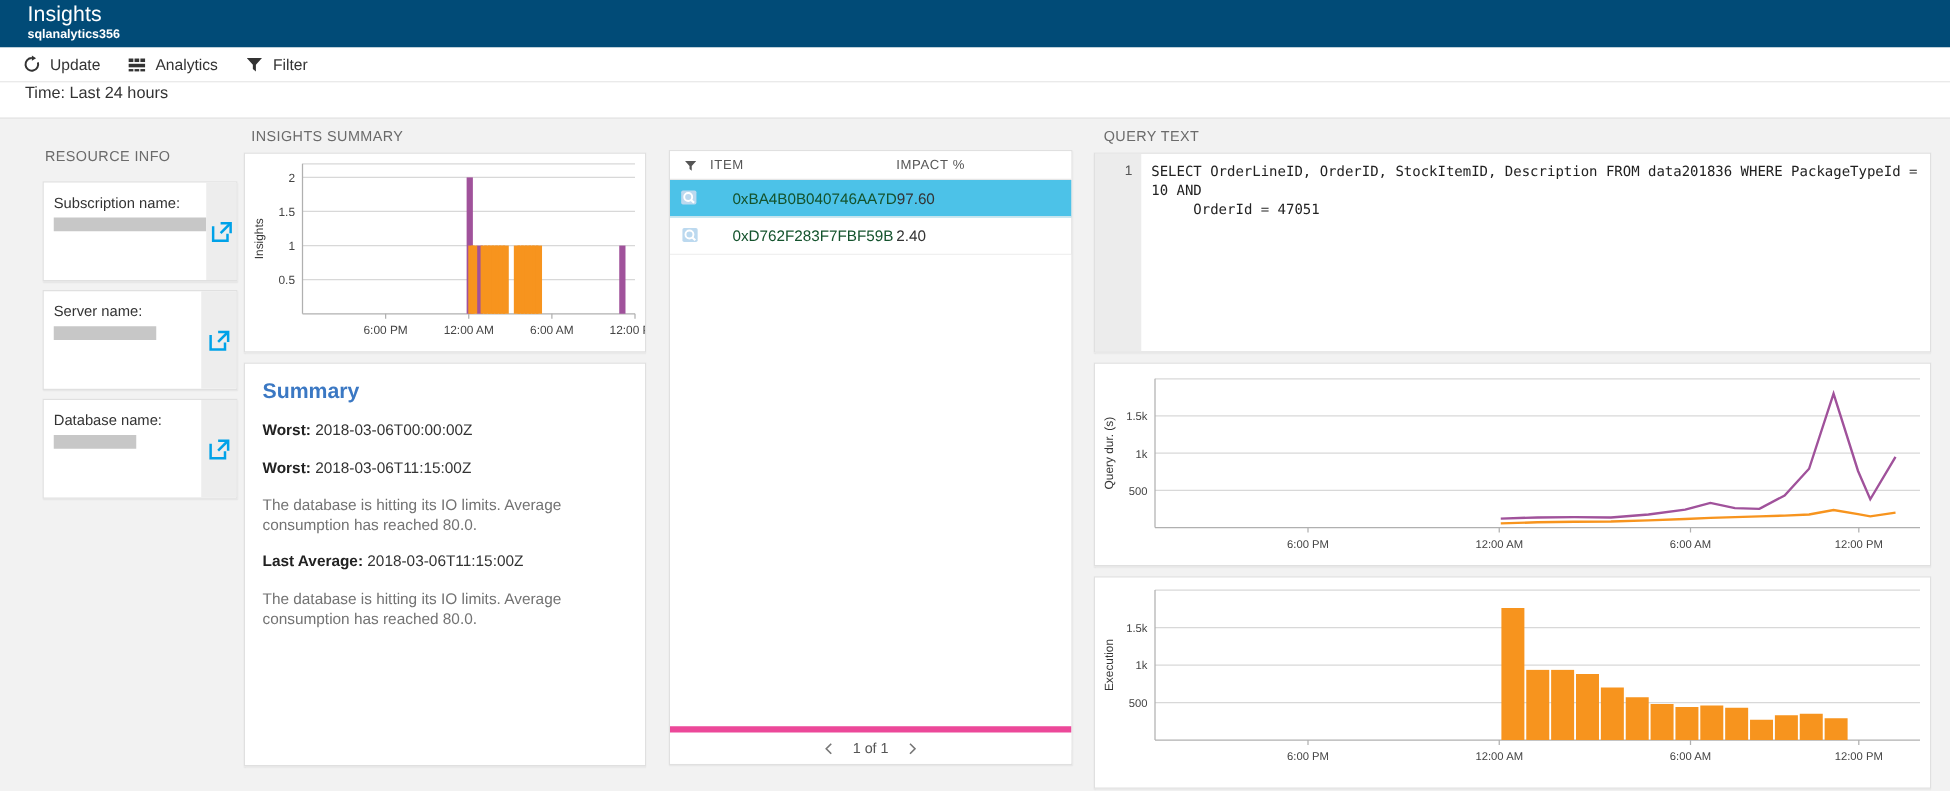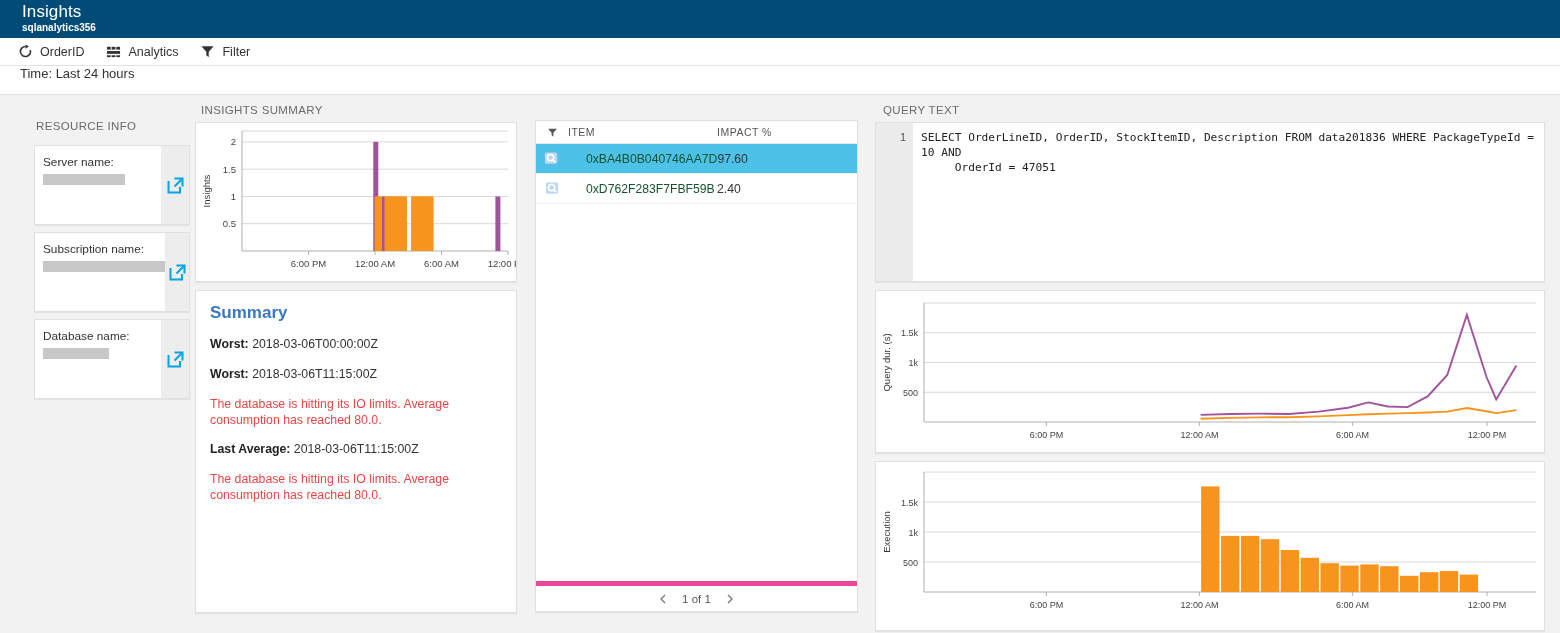--- a/index.html
+++ b/index.html
@@ -75,21 +75,21 @@
   }
 
   
   .ins-chart { margin: 6px 0 0 2px; width: 322px; height: 160px; }
   .summary { margin: 8px 0 0 2px; width: 322px; height: 323px; padding: 12px 14px 0 14px; }
   .summary h2 {
     margin: 0 0 13px 0; font-size: 17px; color: #3b78c3; font-weight: bold;
   }
   .sum-line { font-size: 12.3px; color: #333; line-height: 17px; margin-bottom: 13px; }
   .sum-line b { color: #222; }
-  .sum-para { font-size: 12.3px; color: #ef4444; line-height: 16px; margin-bottom: 13px; }
+  .sum-para { font-size: 12.3px; color: #737373; line-height: 16px; margin-bottom: 13px; }
 
   
   .list-panel { margin-top: 24px; width: 323px; height: 492px; position: relative; }
   .lp-head {
     height: 23px; border-bottom: 1px solid #e6e6e6; display: flex;
     align-items: center; background: #fff;
   }
   .lp-head .h-filter { width: 32px; display: flex; justify-content: center; }
   .lp-head .h-item { flex: 1; font-size: 10.5px; color: #555; letter-spacing: .5px; }
   .lp-head .h-impact { width: 140px; font-size: 10.5px; color: #555; letter-spacing: .5px; }
@@ -142,21 +142,21 @@
   </div>
 
   <div class="toolbar">
     <div class="tb-item">
       <span>
         <svg class="tb-icon" viewBox="0 0 16 16">
           <path d="M8 2.6 A5.4 5.4 0 1 0 13.1 6.3" fill="none" stroke="#333" stroke-width="1.7"></path>
           <path d="M8 0.4 L8 5 L11.6 2.7 Z" fill="#333"></path>
         </svg>
       </span>
-      <span class="lbl">OrderID</span>
+      <span class="lbl">Update</span>
     </div>
     <div class="tb-item">
       <span>
         <svg class="tb-icon" viewBox="0 0 16 16">
           <rect x="1" y="3" width="4" height="3" fill="#333"></rect>
           <rect x="6" y="3" width="4" height="3" fill="#333"></rect>
           <rect x="11" y="3" width="4" height="3" fill="#333"></rect>
           <rect x="1" y="7.5" width="14" height="3" fill="#333"></rect>
           <rect x="1" y="12" width="4" height="2" fill="#333"></rect>
           <rect x="6" y="12" width="4" height="2" fill="#333"></rect>
@@ -180,38 +180,38 @@
   </div>
 
   <div class="cols">
 
     <div class="col-res">
       <div class="caption cap-res">RESOURCE INFO</div>
 
       <div style="margin-top:13px;">
         <div class="res-card">
           <div class="res-main">
-            <div class="res-label">Server name:</div>
-            <div class="redact" style="width:82px;"></div>
+            <div class="res-label">Subscription name:</div>
+            <div class="redact" style="width:122px;"></div>
           </div>
           <div class="res-side">
             <span>
               <svg class="ext-icon" viewBox="0 0 17 17">
                 <path d="M1.5 4 L1.5 15.5 L13 15.5 L13 10" fill="none" stroke="#00a2e8" stroke-width="2"></path>
                 <path d="M7.5 1.5 L15.5 1.5 L15.5 9.5" fill="none" stroke="#00a2e8" stroke-width="2"></path>
                 <path d="M15 2 L7.5 9.5" fill="none" stroke="#00a2e8" stroke-width="2"></path>
               </svg>
             </span>
           </div>
         </div>
 
         <div class="res-card">
           <div class="res-main">
-            <div class="res-label">Subscription name:</div>
-            <div class="redact" style="width:122px;"></div>
+            <div class="res-label">Server name:</div>
+            <div class="redact" style="width:82px;"></div>
           </div>
           <div class="res-side">
             <span>
               <svg class="ext-icon" viewBox="0 0 17 17">
                 <path d="M1.5 4 L1.5 15.5 L13 15.5 L13 10" fill="none" stroke="#00a2e8" stroke-width="2"></path>
                 <path d="M7.5 1.5 L15.5 1.5 L15.5 9.5" fill="none" stroke="#00a2e8" stroke-width="2"></path>
                 <path d="M15 2 L7.5 9.5" fill="none" stroke="#00a2e8" stroke-width="2"></path>
               </svg>
             </span>
           </div>

